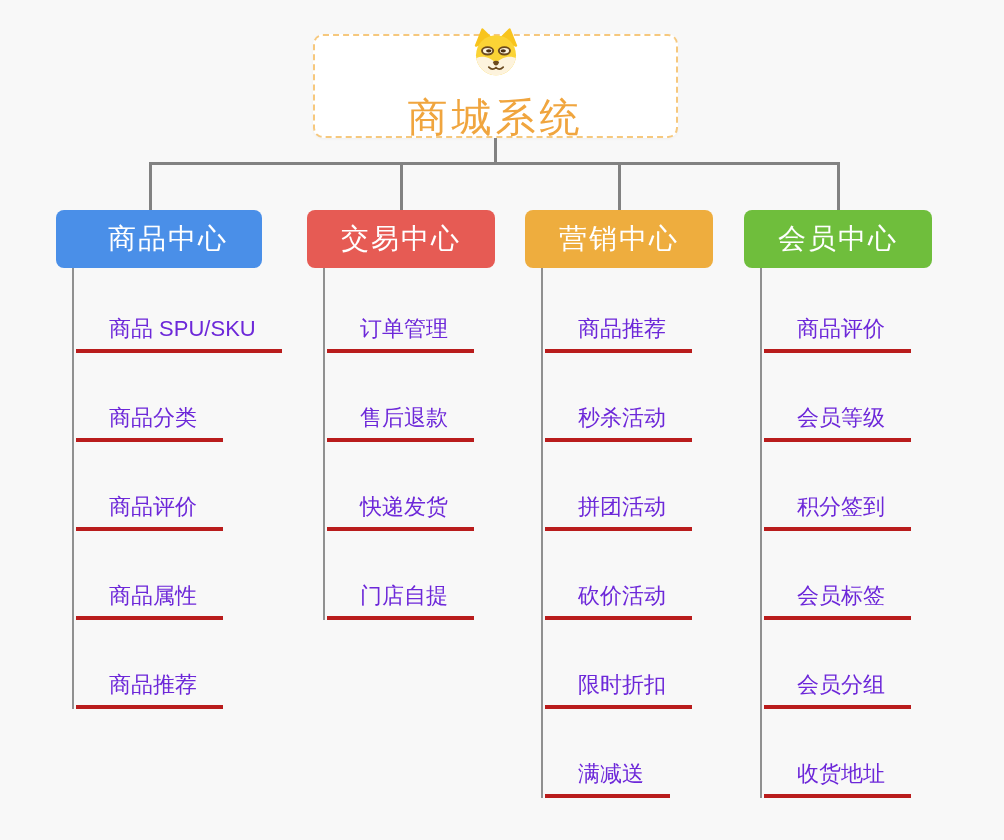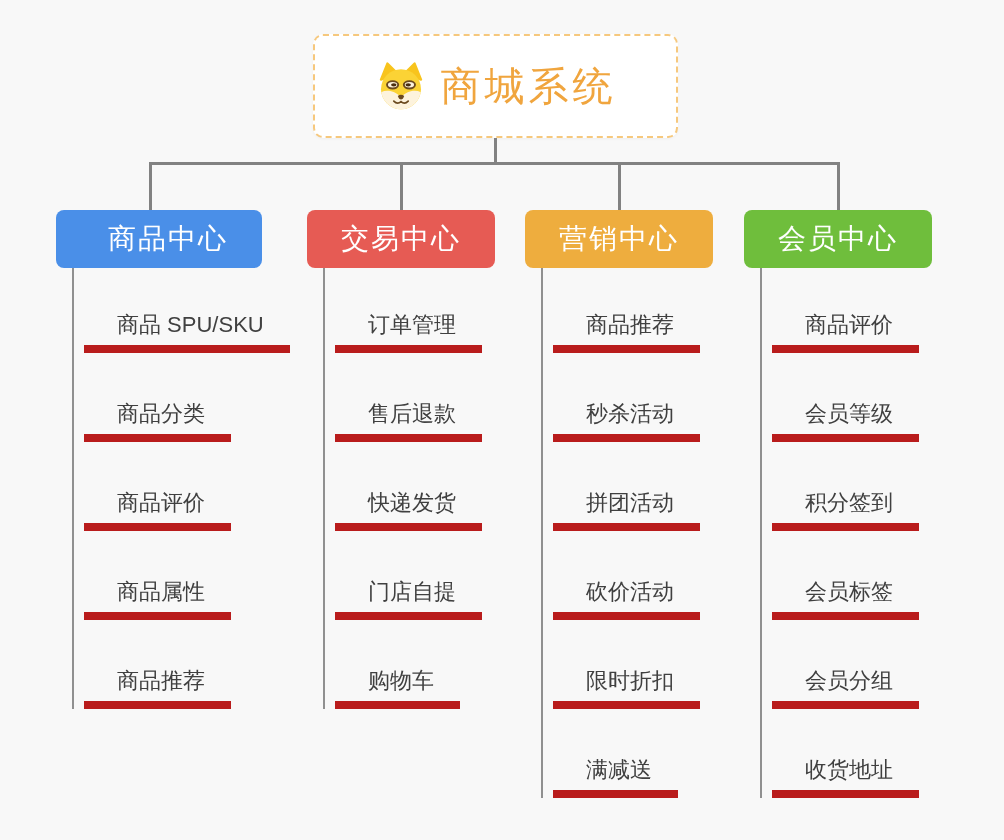--- a/index.html
+++ b/index.html
@@ -23,20 +23,21 @@
     background:#ffffff;
     border:2px dashed #f6c87d;
     border-radius:10px;
     box-sizing:border-box;
     display:flex;
     align-items:center;
     justify-content:center;
     gap:14px;
     box-shadow:0 1px 3px rgba(0,0,0,0.04);
     cursor:pointer;
+    flex-direction:column;
   }
   .root-title{
     font-size:40px;
     letter-spacing:4px;
     color:#f0a53e;
     white-space:nowrap;
   }
   .root-icon{width:52px;height:48px;flex:0 0 auto;}
 
   
@@ -66,30 +67,30 @@
     margin:0; padding:0;
   }
   .items::before{            
     content:"";
     position:absolute;
     left:16px; top:0; bottom:0;
     width:2px;
     background:#909090;
   }
   .items li{
-    margin-left:28px;
+    margin-left:20px;
     width:max-content;
     height:89px;
     box-sizing:border-box;
     padding:0 26px 5px 33px;
-    border-bottom:8px solid #b91c1c;
+    border-bottom:4px solid #b91c1c;
     display:flex;
     align-items:flex-end;
     font-size:22px;
-    color:#404040;
+    color:#6d28d9;
     white-space:nowrap;
     cursor:pointer;
   }
   .items li:first-child{height:85px;}
 </style>
 </head>
 <body>
 
 <div class="canvas">
 
@@ -134,21 +135,20 @@
     </ul>
   </div>
 
   <div class="branch b2">
     <div class="branch-header" style="background-color: rgb(230, 91, 84);">交易中心</div>
     <ul class="items">
       <li>订单管理</li>
       <li>售后退款</li>
       <li>快递发货</li>
       <li>门店自提</li>
-      <li>购物车</li>
     </ul>
   </div>
 
   <div class="branch b3">
     <div class="branch-header" style="background-color: rgb(238, 173, 62);">营销中心</div>
     <ul class="items">
       <li>商品推荐</li>
       <li>秒杀活动</li>
       <li>拼团活动</li>
       <li>砍价活动</li>

